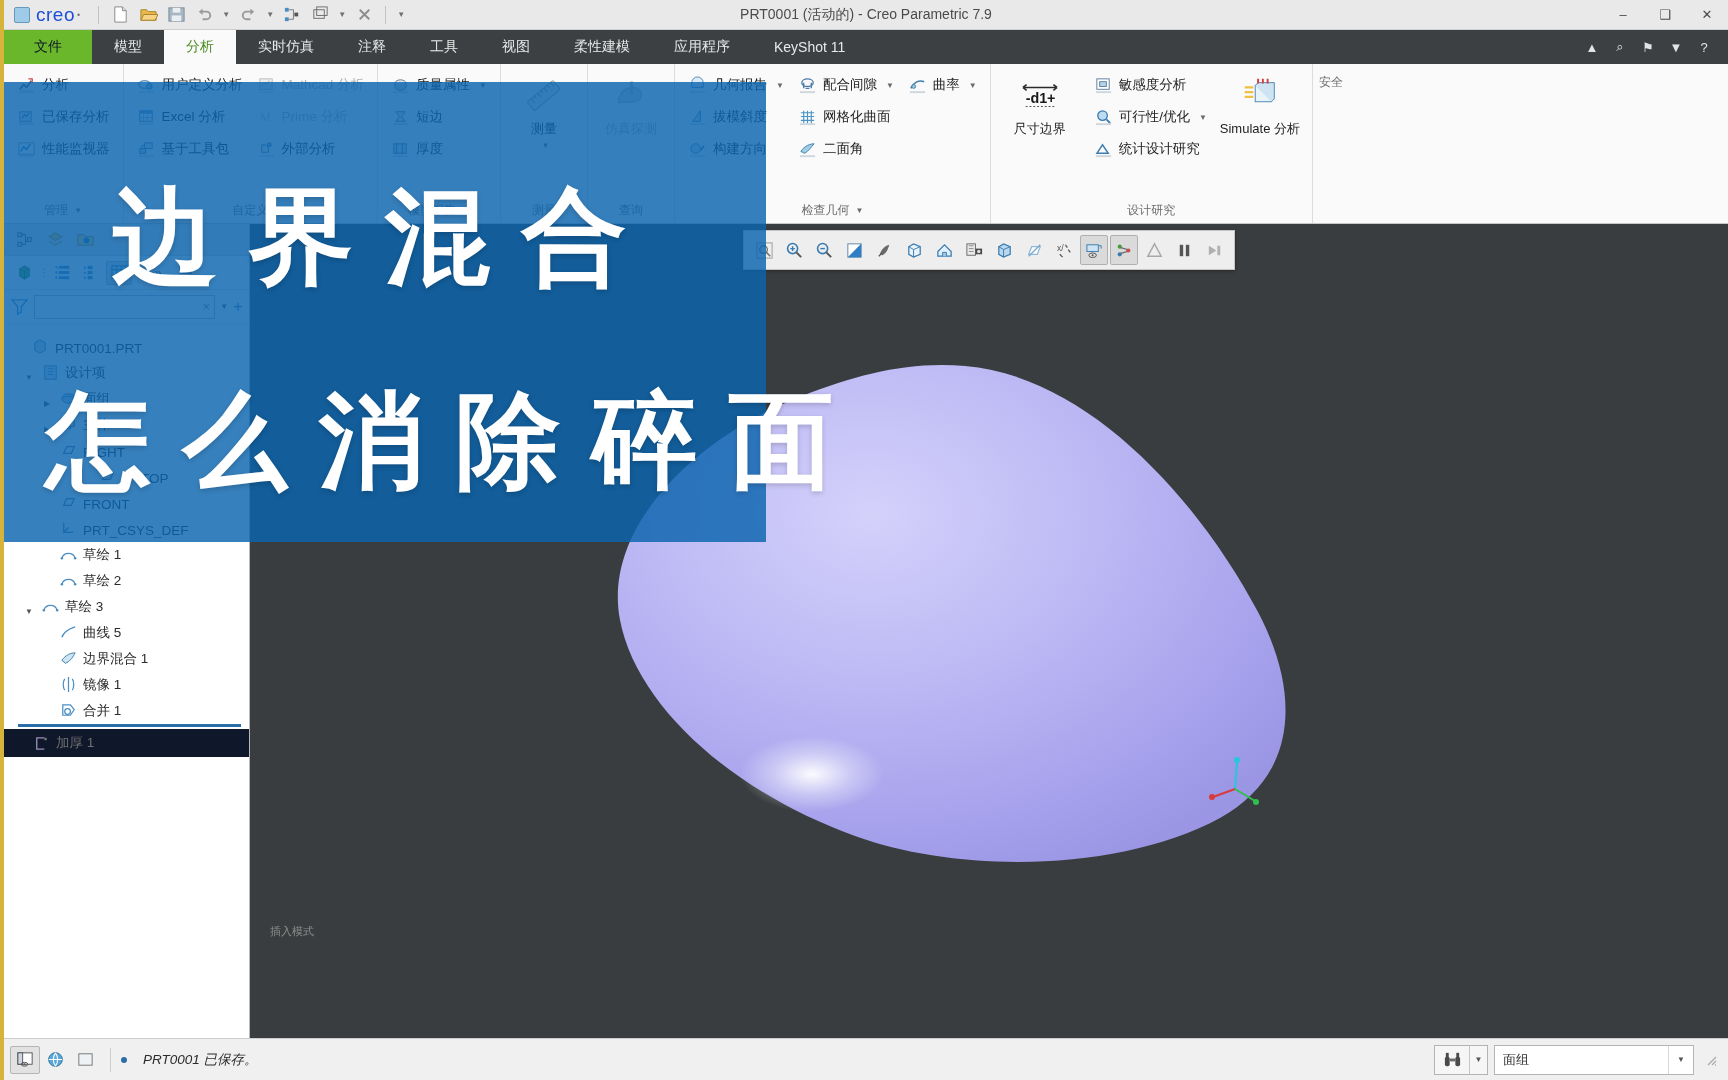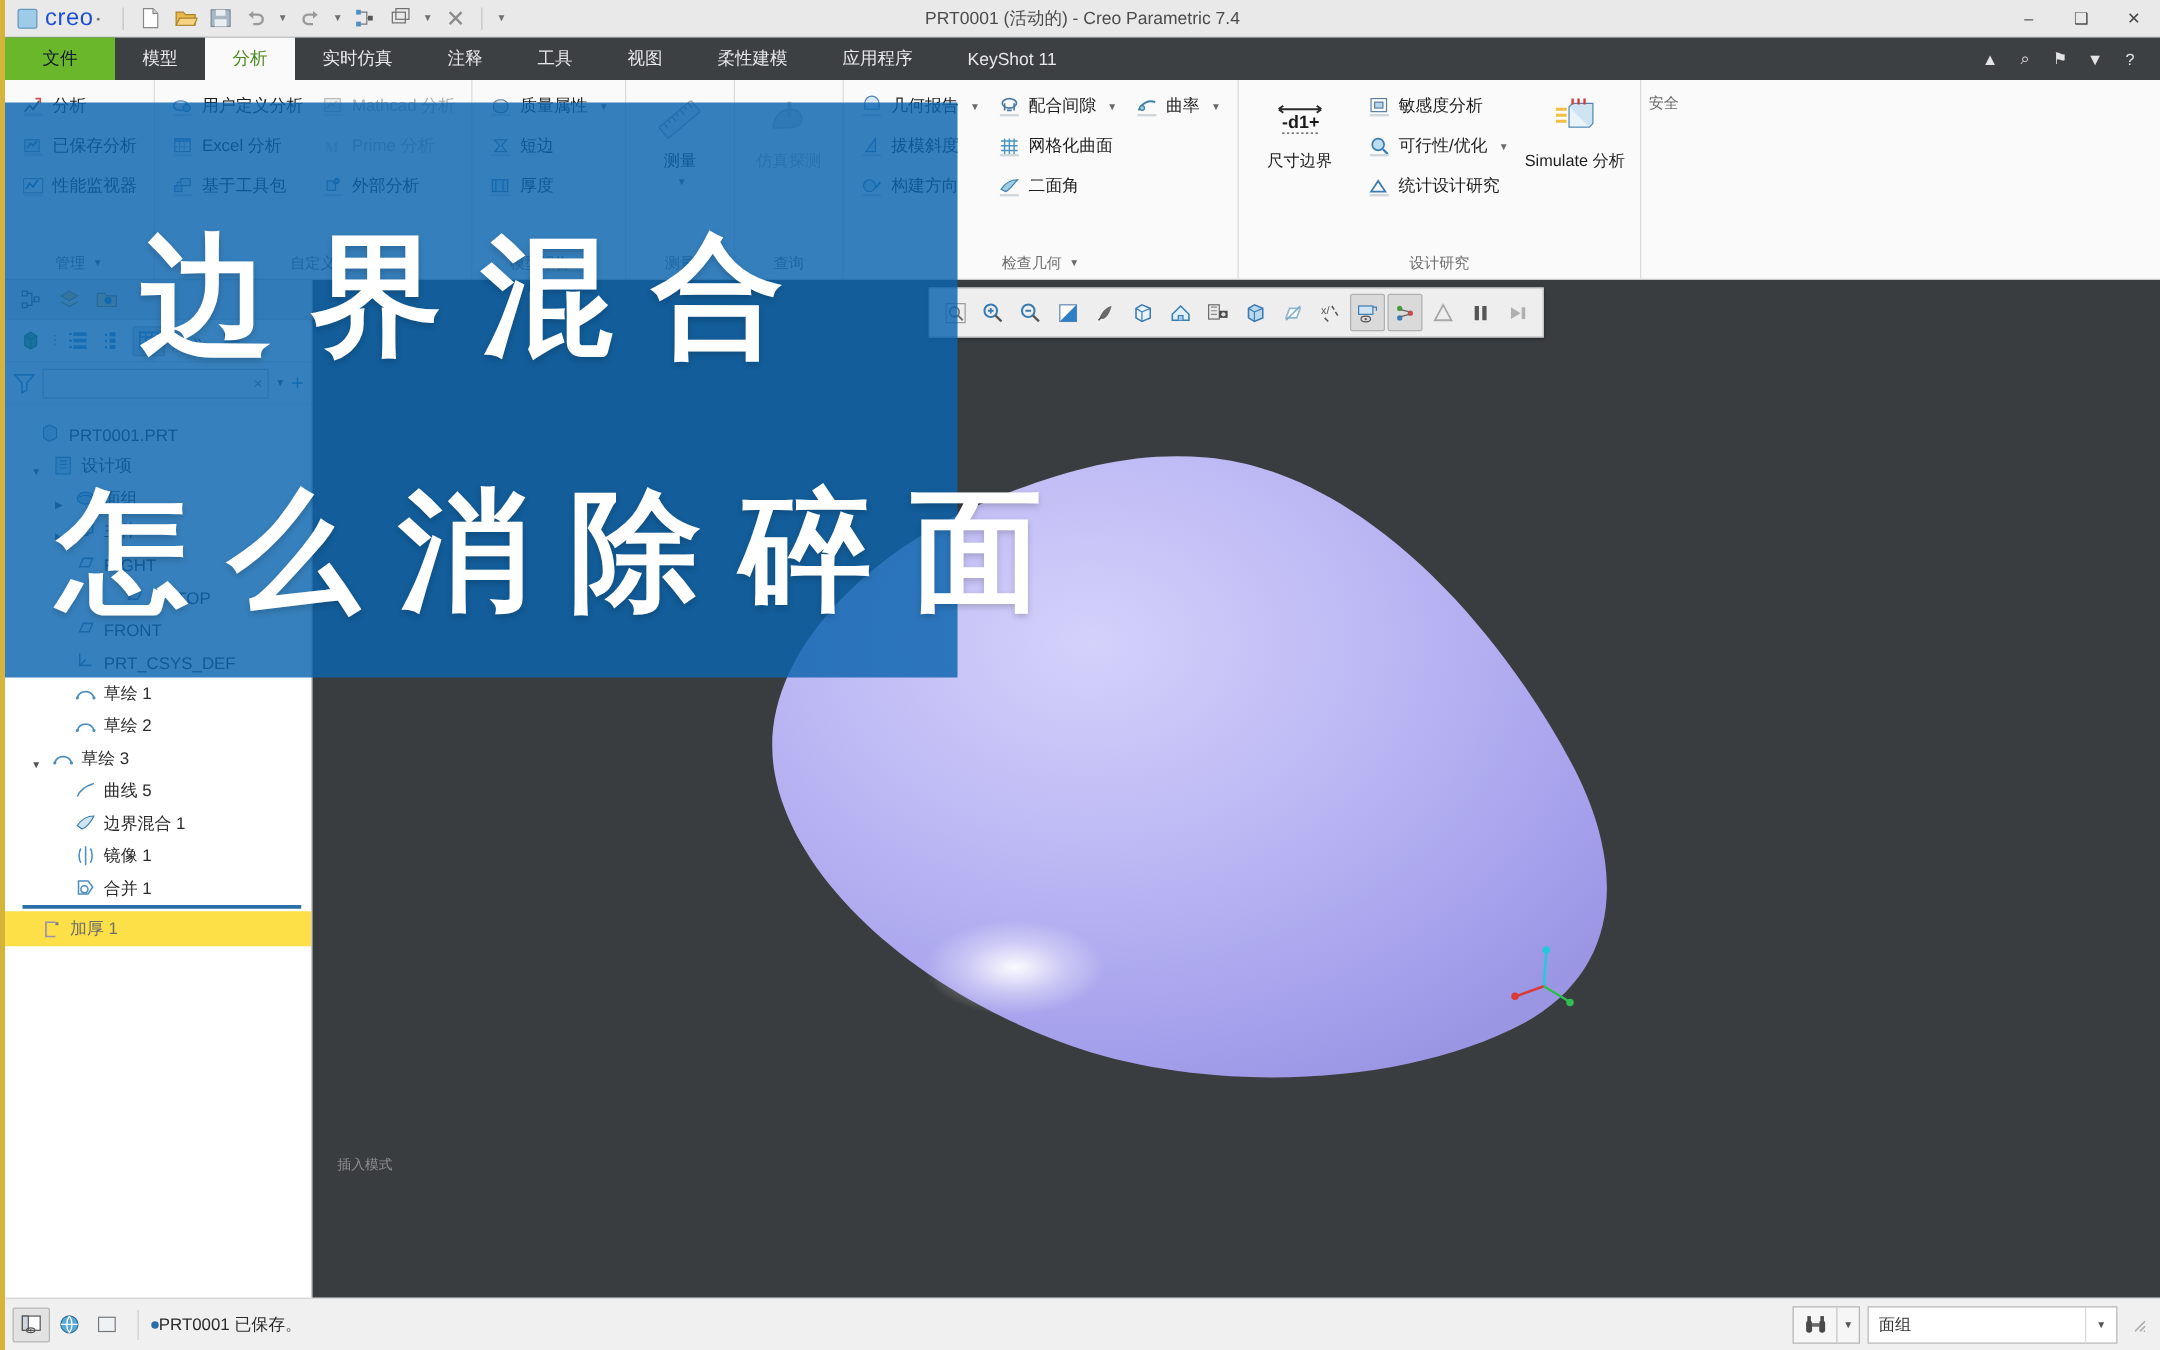--- a/index.html
+++ b/index.html
@@ -81,21 +81,21 @@
   .tsep { width:1px; height:20px; background:#d5d5d5; margin:0 4px; }
   .filterrow { height:34px; display:flex; align-items:center; gap:5px; padding:0 6px;
                border-bottom:1px solid #eee; }
   .filterbox { flex:1; height:24px; border:1px solid #b8b8b8; background:#fff;
                display:flex; align-items:center; padding:0 4px; }
   .filterbox input { border:0; outline:0; flex:1; font-size:12px; font-family:inherit; }
   .tree { flex:1; overflow:hidden; padding-top:6px; font-size:13.5px; color:#2b2b2b; }
   .trow { height:26px; display:flex; align-items:flex-end; gap:5px; white-space:nowrap; }
   .exp { width:14px; text-align:center; font-size:8px; color:#555; }
   .insertbar { margin:4px 8px 2px 14px; height:3px; background:#2b6fa8; }
-  .insertrow { height:28px; background:#fde047; display:flex; align-items:center; gap:5px;
+  .insertrow { height:28px; background:#0f172a; display:flex; align-items:center; gap:5px;
                padding-left:28px; color:#6f6f6f; }
 
   
   .gfx { flex:1; background:#3a3d3f; position:relative; overflow:hidden; }
   .gtoolbar { position:absolute; left:50%; transform:translateX(-50%); top:6px;
               background:#eeeeee; border:1px solid #c6c6c6; height:40px; display:flex;
               align-items:center; padding:0 6px; gap:2px; box-shadow:0 1px 3px rgba(0,0,0,.35); }
   .gbtn { width:28px; height:30px; display:flex; align-items:center; justify-content:center;
           border-radius:2px; position:relative; }
   .gbtn.on { background:#dadada; border:1px solid #b0b0b0; }
@@ -113,21 +113,21 @@
   .ovline.l1 { left:108px; top:86px; font-size:105px; }
   .ovline.l2 { left:42px;  top:290px; font-size:105px; }
 
   
   .statusbar { height:42px; background:#f0f0f0; border-top:1px solid #cdcdcd; display:flex;
                align-items:center; flex:none; padding:0 6px; }
   .sbtn { width:30px; height:28px; display:flex; align-items:center; justify-content:center;
           border-radius:2px; }
   .sbtn.sel { background:#e2e2e2; border:1px solid #b5b5b5; }
   .ssep { width:1px; height:24px; background:#cdcdcd; margin:0 10px; }
-  .smsg { display:flex; align-items:center; gap:0; font-size:13.5px; color:#2b2b2b; }
+  .smsg { display:flex; align-items:center; gap:16px; font-size:13.5px; color:#2b2b2b;font-style:italic; }
   .sdot { width:6px; height:6px; border-radius:50%; background:#2a6ea8; }
   .sright { margin-left:auto; display:flex; align-items:center; gap:6px; padding-right:4px; }
   .searchgrp { display:flex; border:1px solid #b4b4b4; background:#f6f6f6; height:30px;
                align-items:center; }
   .searchgrp .a { width:34px; height:28px; display:flex; align-items:center; justify-content:center; }
   .searchgrp .b { width:18px; height:28px; display:flex; align-items:center;
                   justify-content:center; border-left:1px solid #c6c6c6; font-size:8px; color:#555; }
   .selbox { width:200px; height:30px; border:1px solid #b4b4b4; background:#fff; display:flex;
             align-items:center; padding:0 8px; font-size:13px; color:#333; }
   .selbox .cv { margin-left:auto; font-size:8px; color:#555; border-left:1px solid #d8d8d8;
@@ -196,21 +196,21 @@
       </div>
       <div class="tiny-arrow">▼</div>
       <div class="qat-btn" title="关闭">
         <svg class="ico" viewBox="0 0 20 20">
             <path d="M5 5l10 10M15 5L5 15" stroke="#8c8c8c" stroke-width="2"></path>
           </svg>
       </div>
       <div class="qat-sep"></div>
       <div class="tiny-arrow">▼</div>
     </div>
-    <div class="title-text">PRT0001 (活动的) - Creo Parametric 7.4</div>
+    <div class="title-text">PRT0001 (活动的) - Creo Parametric 7.9</div>
     <div class="winctl">
       <div>–</div>
       <div>❑</div>
       <div class="close">✕</div>
     </div>
   </div>
 
   <div class="tabbar">
     <div class="tab file">文件</div>
     <div class="tab">模型</div>

